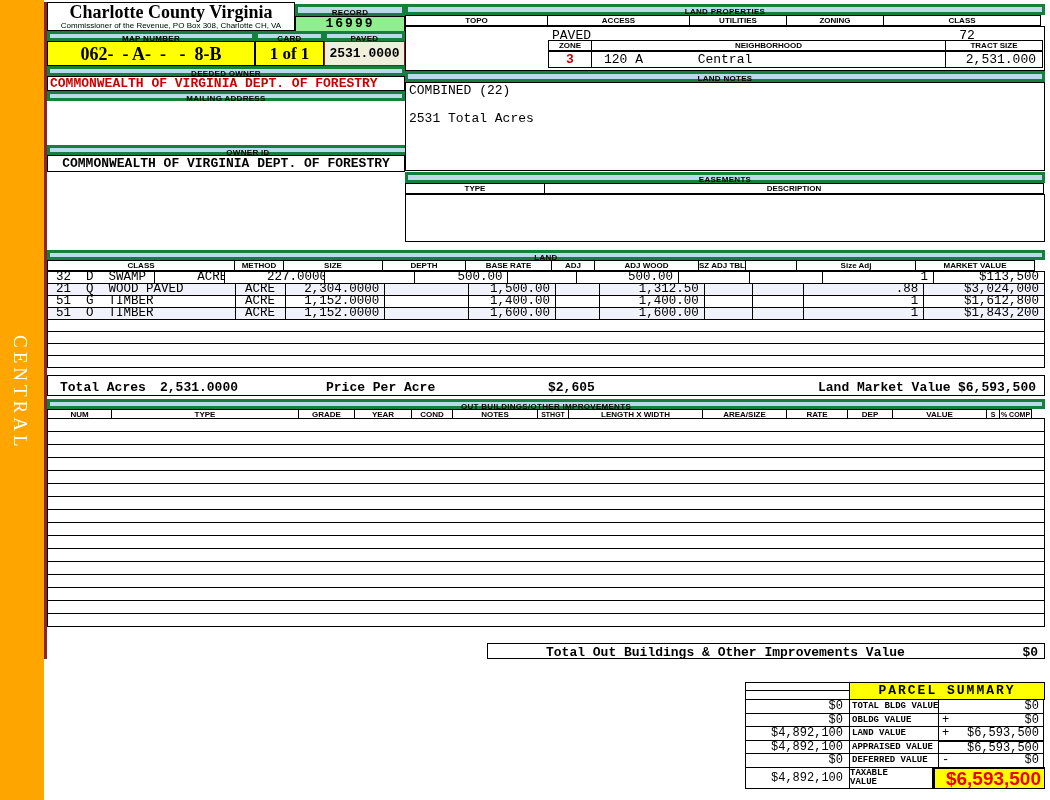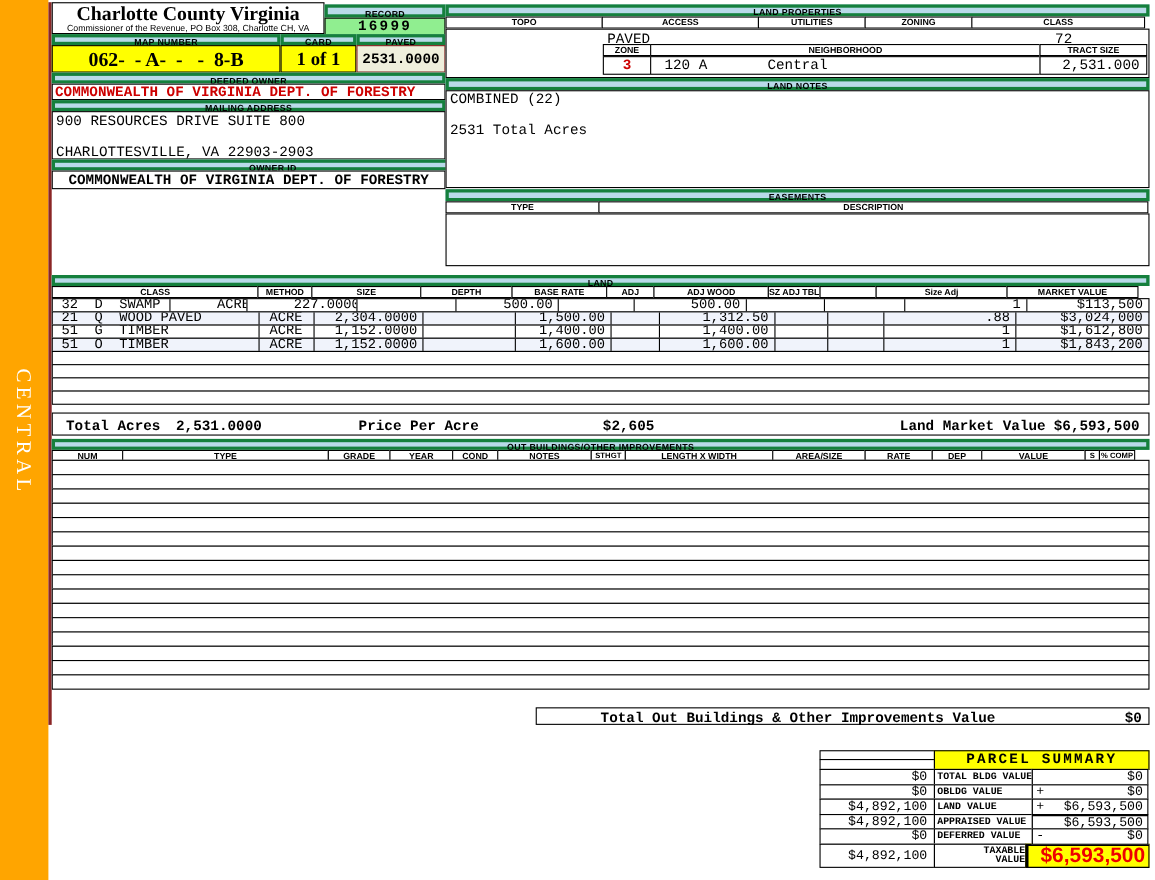--- a/index.html
+++ b/index.html
@@ -75,24 +75,20 @@
   <div class="abs" style="left:255px;top:41px;width:69px;height:25px;background:#FFFF00;border:1px solid #000;
               font:bold 17px 'Liberation Serif',serif;text-align:center;line-height:24px;">1 of 1</div>
   <div class="abs" style="left:324px;top:41px;width:81px;height:25px;background:#EFEFDC;border:1px solid #7f1d1d;
               font:bold 13px 'Liberation Mono',monospace;text-align:center;line-height:24px;">2531.0000</div>
 
   <div class="abs bar" style="left:47px;top:66px;width:358px;height:10px;">DEEDED OWNER</div>
   <div class="abs whitebox mono" style="left:47px;top:76px;width:358px;height:15px;color:#CC0000;font-weight:bold;
               font-size:13px;line-height:14px;padding-left:2px;">COMMONWEALTH OF VIRGINIA DEPT. OF FORESTRY</div>
 
   <div class="abs bar" style="left:47px;top:91px;width:358px;height:10px;">MAILING ADDRESS</div>
-  <div class="abs whitebox" style="left:47px;top:101px;width:358px;height:44px;">
-    <div class="mono" style="font-size:13px;line-height:14px;padding:2px 0 0 3px;">900 RESOURCES DRIVE SUITE 800</div>
-    <div class="mono" style="font-size:13px;line-height:14px;padding:14px 0 0 3px;">CHARLOTTESVILLE, VA 22903-2903</div>
-  </div>
 
   <div class="abs bar" style="left:47px;top:145px;width:402px;height:10px;">OWNER ID</div>
   <div class="abs whitebox mono" style="left:47px;top:155px;width:358px;height:17px;font-weight:bold;font-size:13px;
               line-height:16px;text-align:center;">COMMONWEALTH OF VIRGINIA DEPT. OF FORESTRY</div>
 
   <div class="abs bar" style="left:405px;top:4px;width:640px;height:11px;line-height:10px;">LAND PROPERTIES</div>
 
   <div class="abs flexrow" style="left:405px;top:15px;height:11px;">
     <div class="hcell p0">TOPO</div>
     <div class="hcell p1">ACCESS</div>
@@ -293,21 +289,21 @@
     </div>
     <div class="ps-row">
       <div class="ps-prev">$0</div>
       <div class="ps-label">DEFERRED VALUE</div>
       <div class="ps-val"><span class="ps-sym">-</span><span>$0</span></div>
     </div>
 
     <div class="flexrow" style="height:22px;margin-top:-1px;">
       <div class="ps-prev" style="line-height:20px;font-size:12px;">$4,892,100</div>
       <div style="width:84px;box-sizing:border-box;border:1px solid #000;margin-left:-1px;background:#fff;
-                  font:bold 9px 'Liberation Mono',monospace;text-align:right;padding-top:1px;line-height:9px;">
+                  font:bold 9px 'Liberation Mono',monospace;text-align:left;padding-top:1px;line-height:9px;">
         <div>TAXABLE</div>
         <div>VALUE</div>
       </div>
       <div style="width:113px;box-sizing:border-box;margin-left:-1px;background:#FFFF00;
                   border:1px solid #000;border-left:3px solid #000;border-top:2px solid #000;
                   color:#EE0000;font:bold 19px 'Liberation Sans',sans-serif;text-align:right;
                   padding-right:3px;line-height:19px;">$6,593,500</div>
     </div>
   </div>
 

